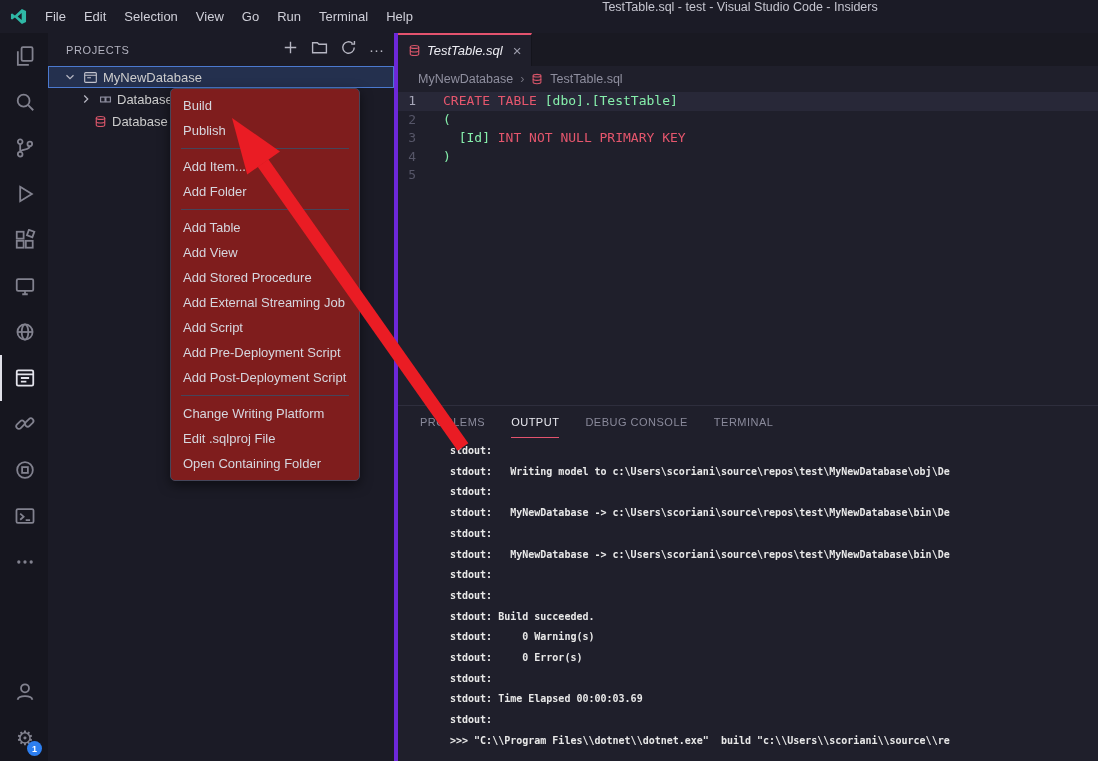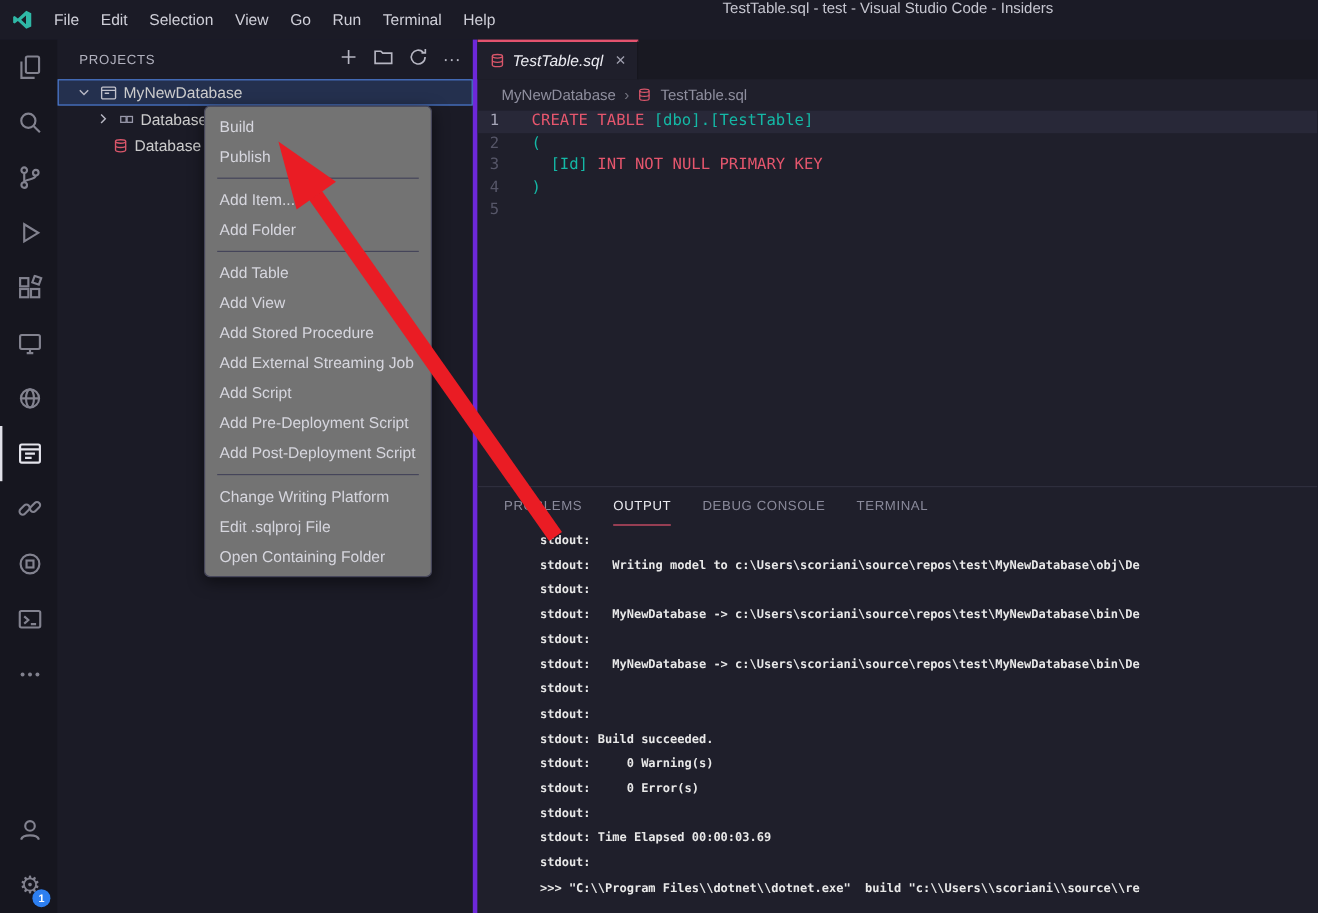--- a/index.html
+++ b/index.html
@@ -58,35 +58,35 @@
                  font-size:12.5px; color:#8f8f9f; }
   .bc-sep { color:#73737f; }
 
   .code-area { height:313px; font-family:"DejaVu Sans Mono", monospace; font-size:13px;
                line-height:18.6px; overflow:hidden; cursor:text; }
   .code-line { display:flex; height:18.6px; white-space:pre; }
   .code-line.current { background:#282838; }
   .ln { width:45px; text-align:right; padding-right:27px; color:#565668; flex-shrink:0; }
   .code-line.current .ln { color:#a6a6b8; }
   .kw { color:#e5566d; }
-  .plain { color:#14b8a6; }
+  .plain { color:#86efac; }
 
   
   .panel { height:356px; border-top:1px solid #2e2e3d; display:flex; flex-direction:column; }
   .panel-header { height:32px; display:flex; align-items:stretch; gap:26px; padding-left:22px; }
   .panel-tab { font-size:11px; letter-spacing:.5px; color:#8a8a9b; display:flex;
                align-items:center; border-bottom:1.5px solid transparent; cursor:pointer; }
   .panel-tab.active { color:#eaeaf0; border-bottom-color:#e4536e; }
   .panel-content { flex:1; padding:3px 0 0 52px; overflow:hidden;
                    font-family:"DejaVu Sans Mono", monospace; font-weight:bold;
                    font-size:10px; line-height:20.7px; color:#e8e8e8; }
   .out-line { white-space:pre; }
 
   
-  .context-menu { position:absolute; left:170px; top:88px; width:190px; background:#737373;
+  .context-menu { position:absolute; left:170px; top:88px; width:190px; background:#7f1d1d;
                   border:1px solid #46465a; border-radius:5px; padding:4px 0; z-index:40;
                   box-shadow:0 4px 12px rgba(0,0,0,.5); }
   .cm-item { height:25px; display:flex; align-items:center; padding:0 12px; font-size:13px;
              color:#d6d6de; cursor:pointer; }
   .cm-sep { height:1px; background:#45455a; margin:5px 10px; }
 
   
   .arrow-overlay { position:absolute; left:0; top:0; z-index:60; pointer-events:none; }
 
   .icon-cyl { display:inline-flex; }

